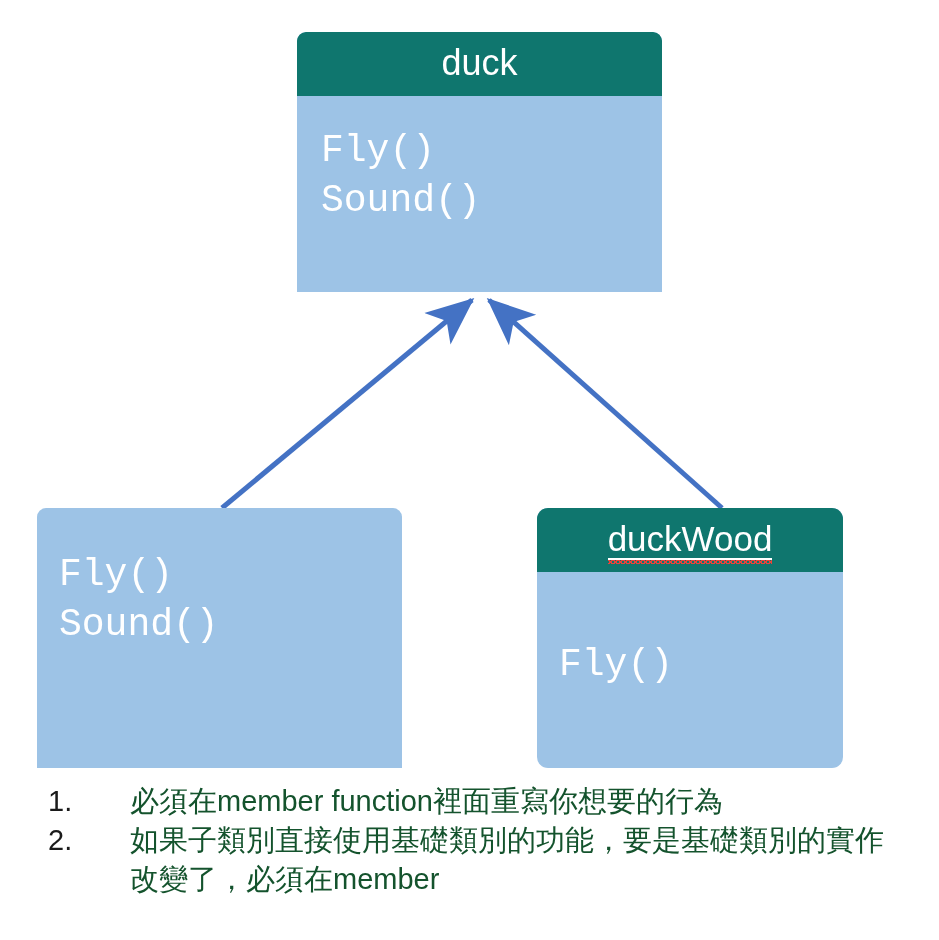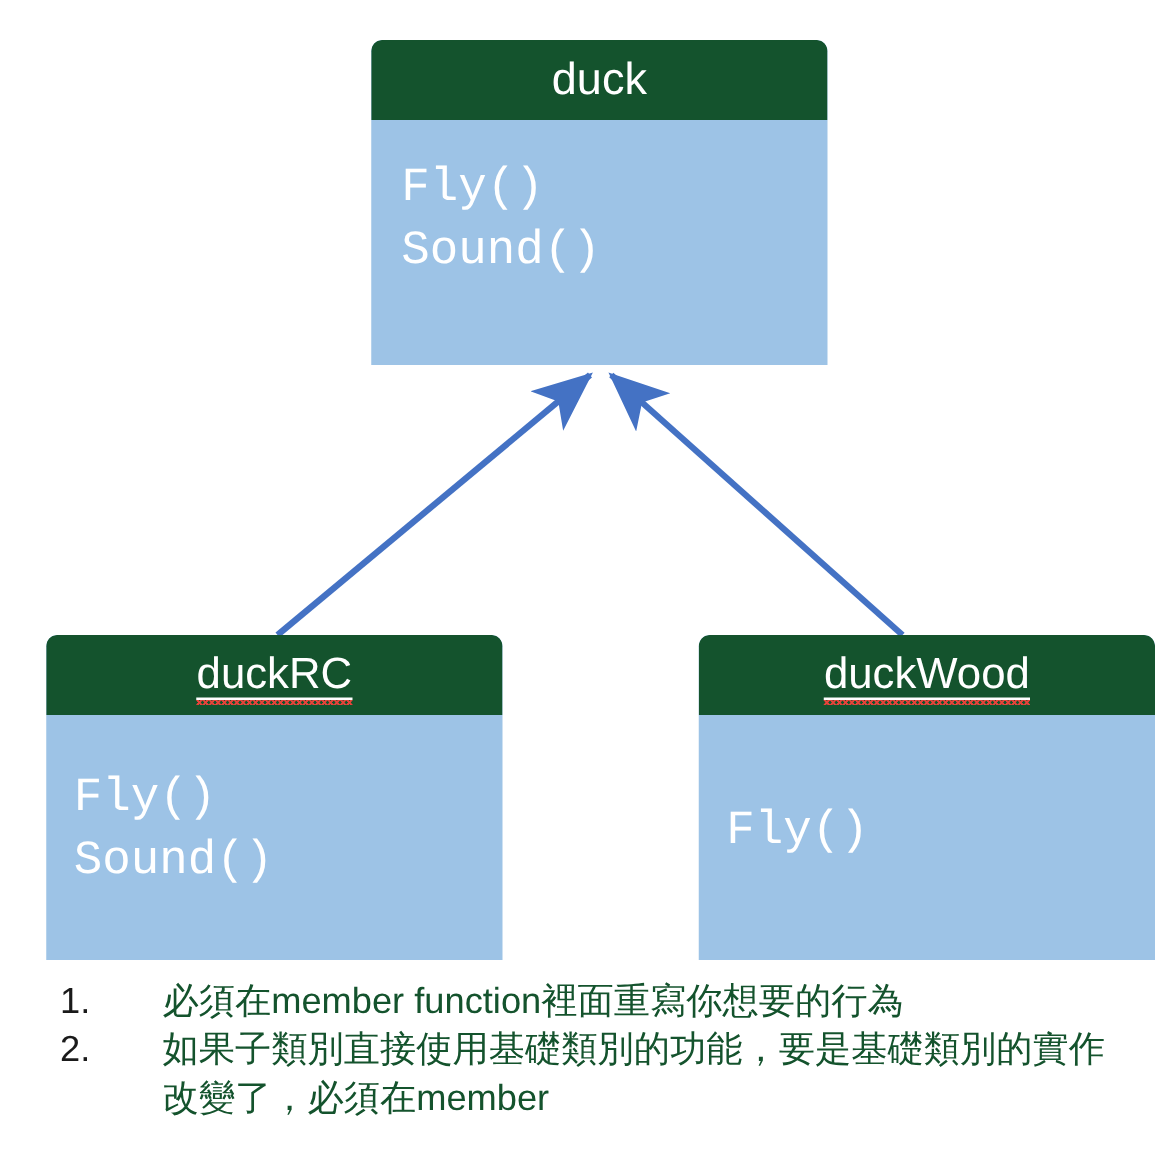--- a/index.html
+++ b/index.html
@@ -35,21 +35,21 @@
 
   
   .class-box {
     position: absolute;
     border-radius: 9px 9px 0 0;
     overflow: hidden;
     background: #9DC3E6;
   }
   .class-header {
     height: 64px;
-    background: #14532d;
+    background: #0f766e;
     display: flex;
     align-items: center;
     justify-content: center;
     border-radius: 8px 8px 0 0;
   }
   .class-title {
     color: #ffffff;
     font-family: "Liberation Sans", sans-serif;
     font-size: 35px;
     line-height: 1;
@@ -100,24 +100,25 @@
 
   #box-duckrc {
     left: 37px;
     top: 508px;
     width: 365px;
     height: 260px;
   }
   #box-duckrc .class-body { padding-top: 42px; padding-left: 22px; }
 
   #box-duckwood {
-    left: 559px;
+    left: 537px;
     top: 508px;
-    width: 365px;
+    width: 306px;
     height: 260px;
+    border-radius: 11px;
   }
   #box-duckwood .class-body { padding-top: 68px; padding-left: 22px; }
 
   
   #notes {
     position: absolute;
     left: 48px;
     top: 782px;
     width: 860px;
   }
@@ -166,24 +167,20 @@
     <div class="class-header">
       <span class="class-title plain">duck</span>
     </div>
     <div class="class-body">
       <div class="method">Fly()</div>
       <div class="method">Sound()</div>
     </div>
   </div>
 
   <div class="class-box" id="box-duckrc">
-    <div class="class-header">
-      <span class="class-title misspelled">duckRC<span class="squiggle"></span></span>
-      <span class="squiggle-wrap"></span>
-    </div>
     <div class="class-body">
       <div class="method">Fly()</div>
       <div class="method">Sound()</div>
     </div>
   </div>
 
   <div class="class-box" id="box-duckwood">
     <div class="class-header">
       <span class="class-title misspelled">duckWood<span class="squiggle"></span></span>
       <span class="squiggle-wrap"></span>

